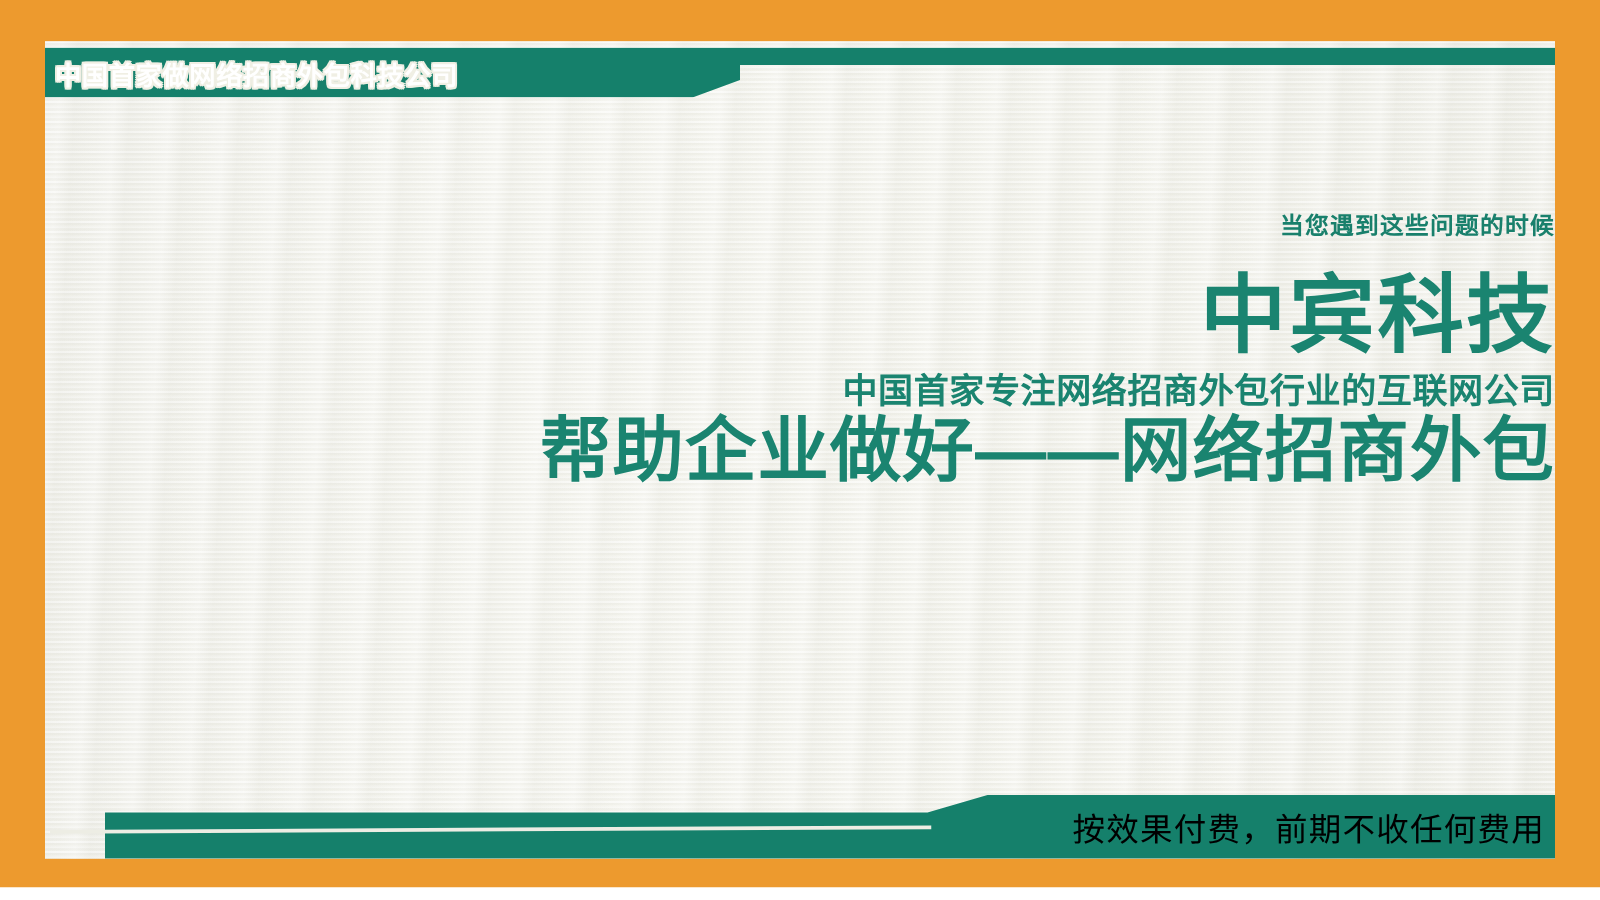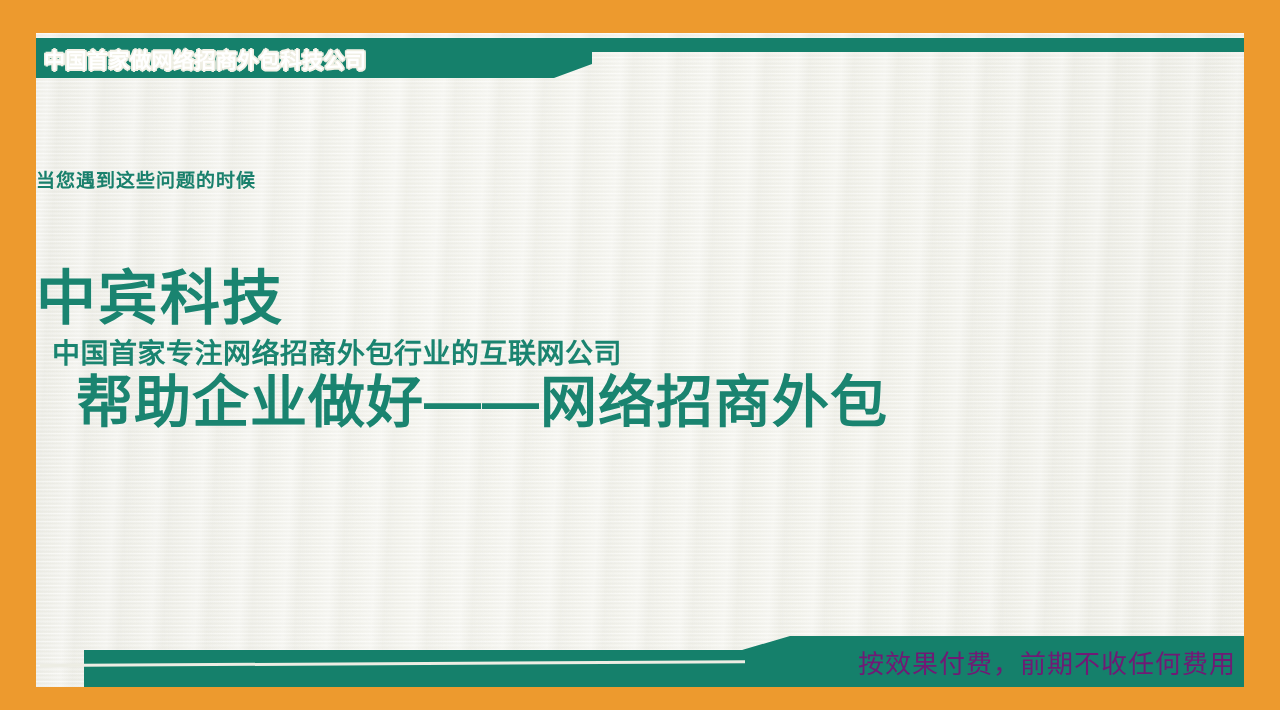--- a/index.html
+++ b/index.html
@@ -92,33 +92,33 @@
       -1.6px 0    0 #F0EFE4,  1.6px 0    0 #F0EFE4;
     white-space: nowrap;
   }
 
   
   .copy {
     position: absolute;
     left: 36px;
     top: 78px;
     width: 1208px;
-    text-align: left;
+    text-align: right;
     color: #1A7F6B;
   }
   .eyebrow {
     margin-top: 87px;
     font-size: 19px;
     font-weight: bold;
     letter-spacing: 1px;
     color: #19806C;
   }
   .brand {
-    margin-top: 76px;
-    font-size: 60px;
+    margin-top: 25px;
+    font-size: 69px;
     font-weight: bold;
     line-height: 1.02;
     letter-spacing: 2px;
     color: #1A8470;
   }
   .tagline {
     margin-top: 2px;
     font-size: 28px;
     font-weight: bold;
     letter-spacing: .5px;
@@ -165,21 +165,21 @@
     transform-origin: left center;
   }
   .footer-text {
     position: absolute;
     right: 44px;
     top: 636px;
     height: 51px;
     display: flex;
     align-items: center;
     font-size: 26px;
-    color: #701a75;
+    color: #000000;
     letter-spacing: 1px;
     white-space: nowrap;
   }
 </style>
 </head>
 <body>
 
 <div id="slide">
 
   <div class="paper"></div>

